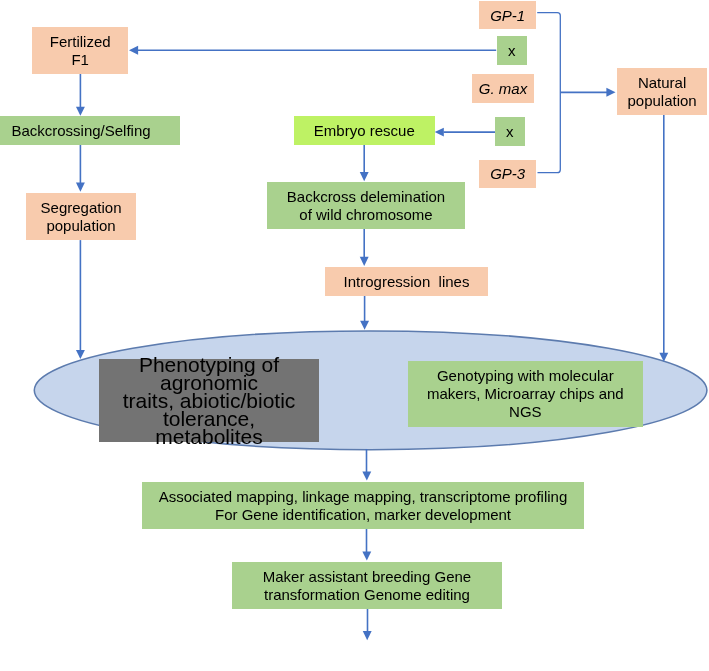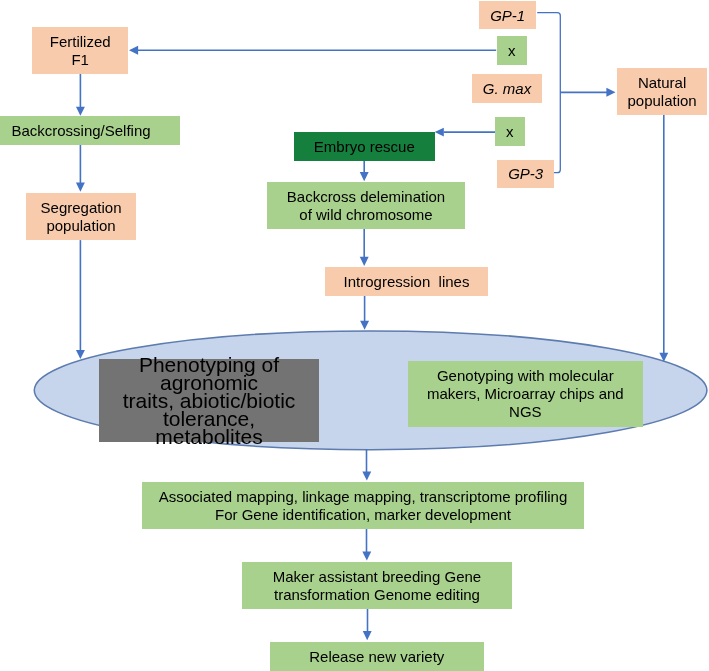--- a/index.html
+++ b/index.html
@@ -91,49 +91,48 @@
   </svg>
 
   <div class="node" style="left:32.4px;top:26.65px;width:96.4px;height:46.55px;background:#F8CBAD;font-size:15px;line-height:18px;">Fertilized
 F1</div>
 
   <div class="node" style="left:-18.5px;top:116px;width:198px;height:28.8px;background:#A9D18E;font-size:15px;line-height:18px;">Backcrossing/Selfing</div>
 
   <div class="node" style="left:26px;top:193.1px;width:110.1px;height:47px;background:#F8CBAD;font-size:15px;line-height:18px;">Segregation
 population</div>
 
-  <div class="node" style="left:294px;top:116px;width:140.6px;height:28.9px;background:#15803d;font-size:15px;line-height:18px;margin-top:16px;">Embryo rescue</div>
+  <div class="node" style="left:294px;top:116px;width:140.6px;height:28.9px;background:#bef264;font-size:15px;line-height:18px;">Embryo rescue</div>
 
   <div class="node" style="left:267px;top:182.1px;width:198px;height:46.8px;background:#A9D18E;font-size:15px;line-height:18px;">Backcross delemination
 of wild chromosome</div>
 
   <div class="node" style="left:285.5px;top:266.5px;width:163px;height:28.6px;background:#F8CBAD;font-size:15px;line-height:18px;margin-left:39px;">Introgression  lines</div>
 
   <div class="node ital" style="left:478.7px;top:1px;width:57.4px;height:28.2px;background:#F8CBAD;font-size:15px;line-height:18px;">GP-1</div>
 
   <div class="node" style="left:496.8px;top:36.1px;width:29.5px;height:29.3px;background:#A9D18E;font-size:15px;line-height:18px;">x</div>
 
-  <div class="node ital" style="left:472.3px;top:73.7px;width:70px;height:28.7px;background:#F8CBAD;font-size:15px;line-height:18px;">G. max</div>
+  <div class="node ital" style="left:472.3px;top:73.7px;width:62px;height:28.7px;background:#F8CBAD;font-size:15px;line-height:18px;">G. max</div>
 
   <div class="node" style="left:494.8px;top:117.3px;width:29.5px;height:28.8px;background:#A9D18E;font-size:15px;line-height:18px;">x</div>
 
-  <div class="node ital" style="left:478.9px;top:159.6px;width:57.4px;height:27.8px;background:#F8CBAD;font-size:15px;line-height:18px;margin-left:18px;">GP-3</div>
+  <div class="node ital" style="left:478.9px;top:159.6px;width:57.4px;height:27.8px;background:#F8CBAD;font-size:15px;line-height:18px;">GP-3</div>
 
   <div class="node" style="left:616.7px;top:68.1px;width:90.2px;height:46.7px;background:#F8CBAD;font-size:15px;line-height:18px;">Natural
 population</div>
 
   <div class="node" style="left:98.6px;top:359.1px;width:220px;height:83px;background:#737373;font-size:21px;line-height:18px;">Phenotyping of agronomic
 traits, abiotic/biotic tolerance,
 metabolites</div>
 
   <div class="node" style="left:408.1px;top:360.7px;width:234.7px;height:65.7px;background:#A9D18E;font-size:15px;line-height:18px;">Genotyping with molecular
 makers, Microarray chips and
 NGS</div>
 
   <div class="node" style="left:142px;top:482.1px;width:442px;height:46.8px;background:#A9D18E;font-size:15px;line-height:18px;">Associated mapping, linkage mapping, transcriptome profiling
 For Gene identification, marker development</div>
 
-  <div class="node" style="left:242px;top:561.6px;width:269.9px;height:47.3px;background:#A9D18E;font-size:15px;line-height:18px;">Maker assistant breeding Gene
+  <div class="node" style="left:232px;top:561.6px;width:269.9px;height:47.3px;background:#A9D18E;font-size:15px;line-height:18px;">Maker assistant breeding Gene
 transformation Genome editing</div>
 
-  <div class="node" style="left:270.1px;top:641.9px;width:213.6px;height:29.1px;background:#A9D18E;font-size:15px;line-height:18px;">Release new variety</div>
 
 </div>
 
 </body></html>

